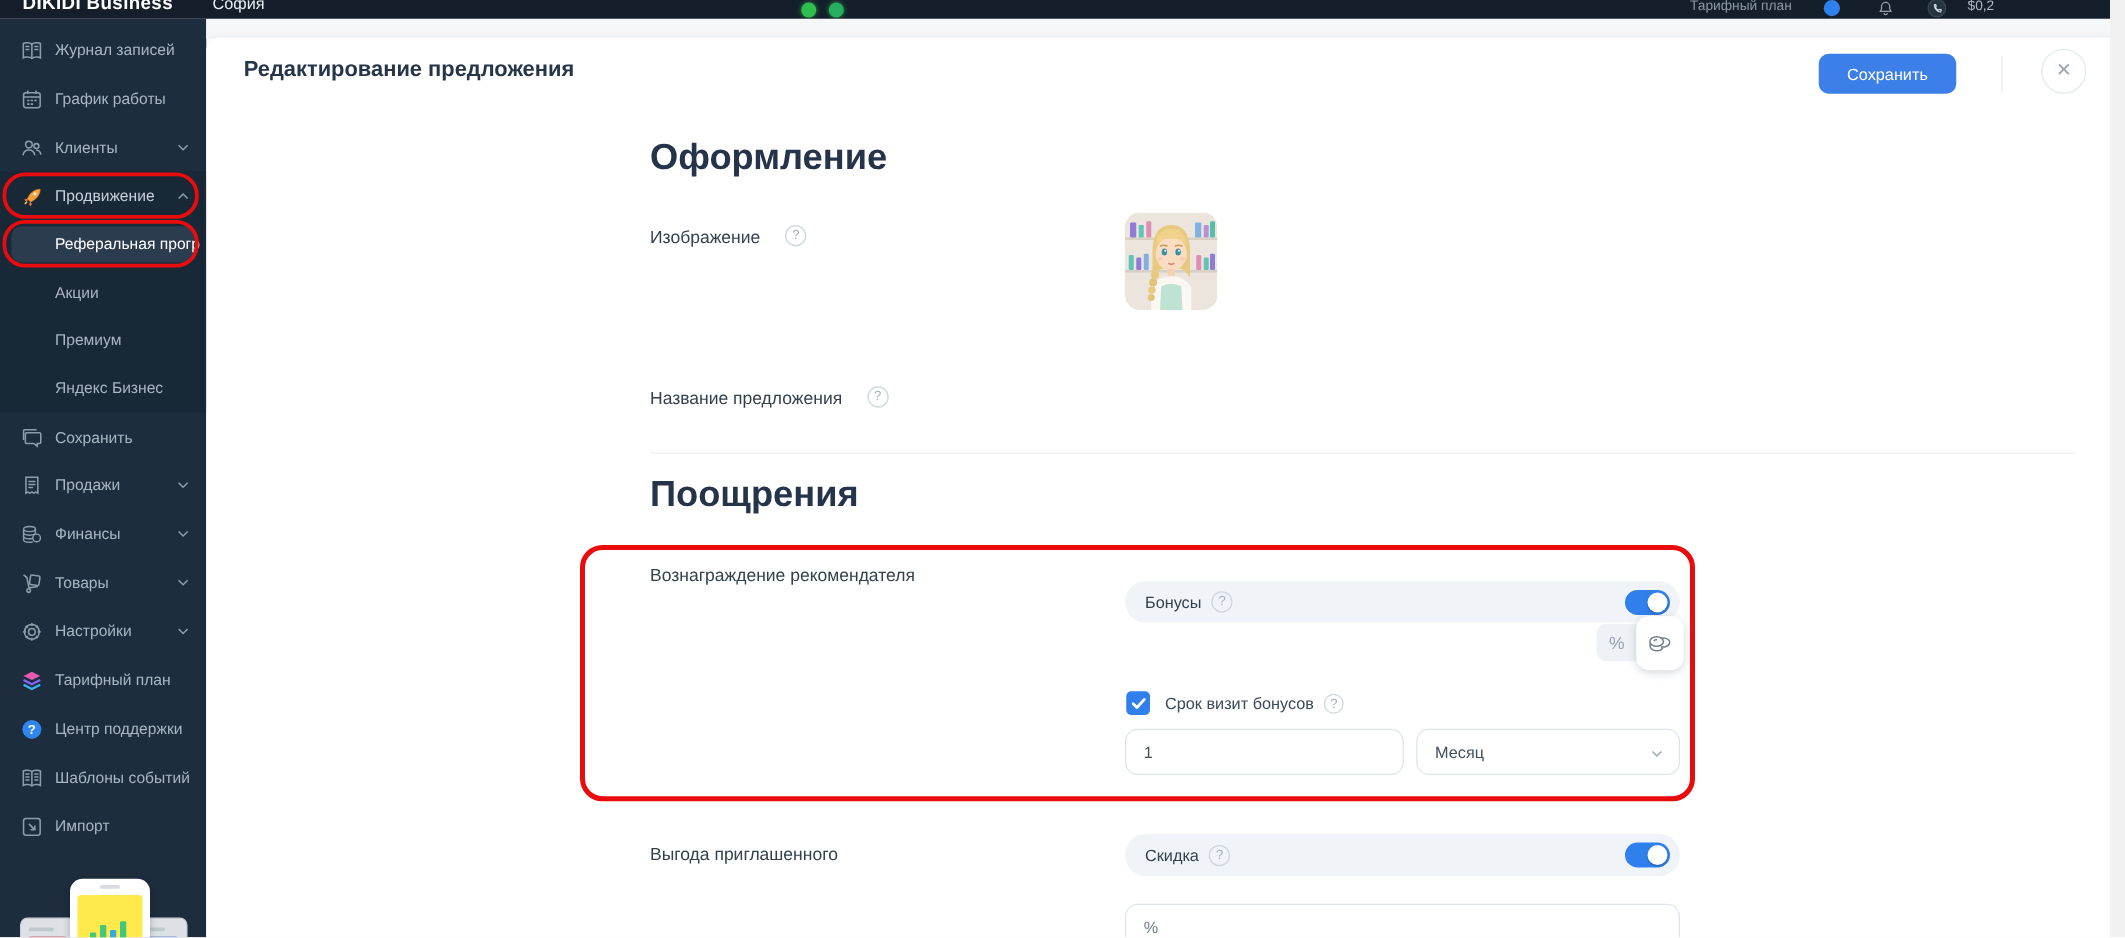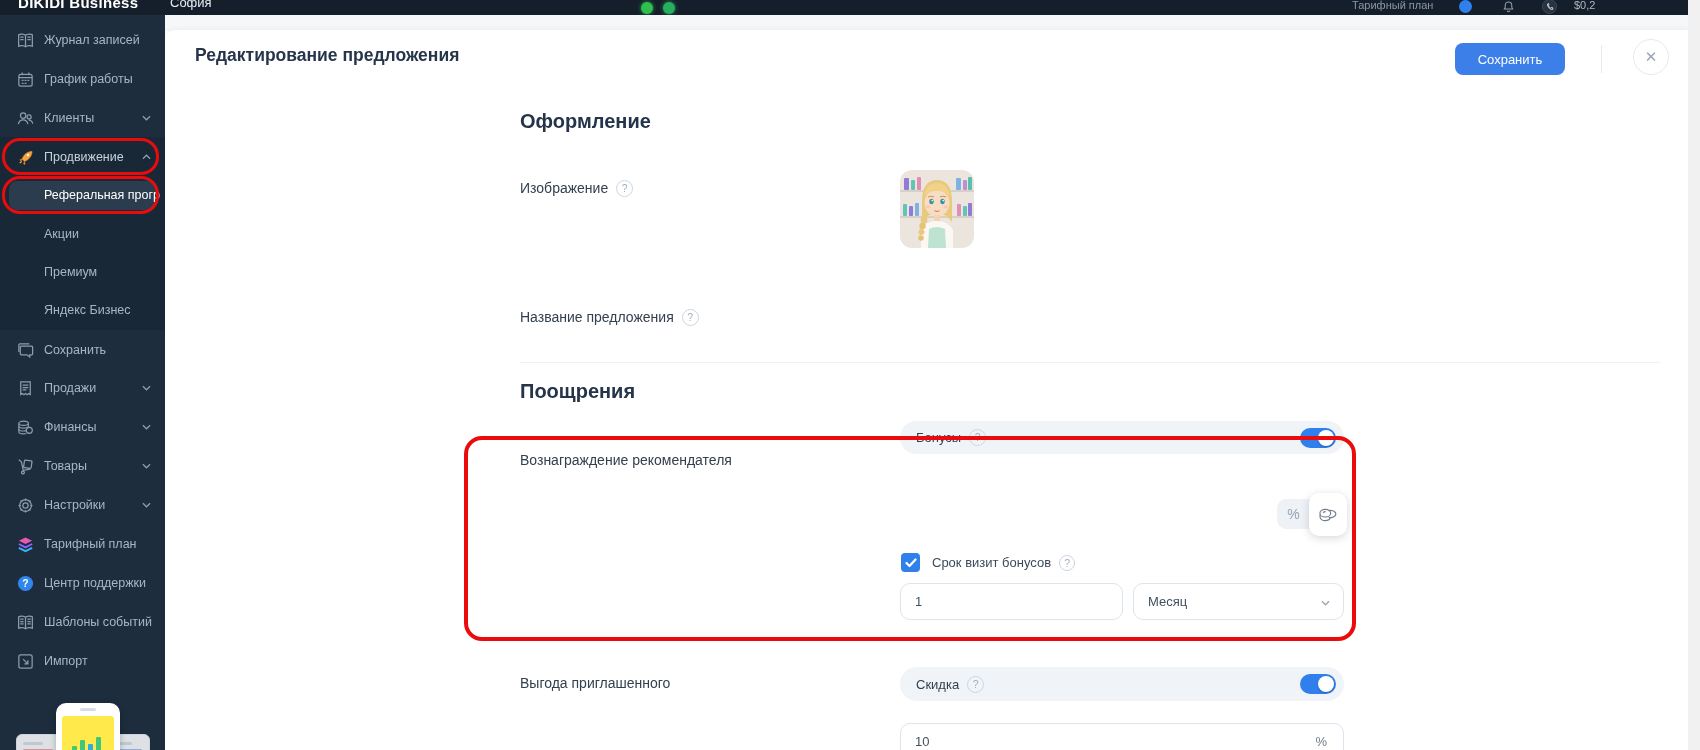--- a/index.html
+++ b/index.html
@@ -41,22 +41,22 @@
 
   
   .card-gap { position:absolute; left:165px; top:15px; width:1523px; height:16px; background:#f5f7f9; }
   .card { position:absolute; left:165px; top:30px; width:1523px; height:720px; background:#fff; border-top-left-radius:10px; box-shadow:0 0 6px rgba(20,40,70,.07); }
 
   .page-title { position:absolute; left:195px; top:45px; font-size:17.5px; font-weight:bold; color:#26354a; }
   .save-btn { position:absolute; left:1455px; top:43px; width:110px; height:32px; background:#3c7fe9; color:#fff; font-size:13px; border:none; border-radius:8px; cursor:pointer; font-family:"Liberation Sans",sans-serif; }
   .hdr-vdiv { position:absolute; left:1601px; top:45px; width:1px; height:28px; background:#e7ebf0; }
   .close-btn { position:absolute; left:1633px; top:39px; width:36px; height:36px; border-radius:50%; border:1px solid #e3eaf2; background:#fff; color:#98a4b0; font-size:15px; line-height:34px; text-align:center; cursor:pointer; }
 
-  .sec-h { position:absolute; left:520px; font-size:20px; font-weight:600; color:#25344a; }
-  .row-label { position:absolute; display:flex; gap:8px; font-size:14px; color:#33404e; }
+  .sec-h { position:absolute; left:520px; font-size:29px; font-weight:600; color:#25344a; }
+  .row-label { position:absolute; display:flex; align-items:center; gap:20px; font-size:14px; color:#33404e; }
   .help { width:17px; height:17px; border-radius:50%; border:1px solid #ccd6e1; color:#a3b0bd; font-size:10.5px; line-height:15px; text-align:center; flex:none; cursor:pointer; background:#fff; }
   .divider { position:absolute; left:520px; top:362px; width:1140px; height:1px; background:#eef1f5; }
 
   .txt-input { position:absolute; border:1px solid #dde4ec; border-radius:10px; background:#fff; font-size:13px; color:#42505e; padding:0 14px; font-family:"Liberation Sans",sans-serif; outline:none; }
 
   .pill { position:absolute; left:900px; width:444px; background:#f0f4f8; border-radius:17px; display:flex; align-items:center; padding:0 8px 0 16px; gap:8px; }
   .pill .ptxt { font-size:13px; color:#33414f; }
   .pill .help { background:transparent; }
   .toggle { margin-left:auto; width:36px; height:20px; border-radius:10px; background:#2f80ed; position:relative; flex:none; cursor:pointer; }
   .toggle .knob { position:absolute; right:2px; top:2px; width:16px; height:16px; border-radius:50%; background:#fff; box-shadow:0 1px 2px rgba(0,0,0,.25); }
@@ -381,21 +381,21 @@
   </div>
 
   <div class="divider"></div>
 
   <div class="sec-h" style="top:380px">Поощрения</div>
 
   <div class="row-label" style="left:520px; top:452px">
     <span>Вознаграждение рекомендателя</span>
   </div>
 
-  <div class="pill" style="top:421px; height:33px">
+  <div class="pill" style="top:465px; height:33px">
     <span class="ptxt">Бонусы</span>
     <span class="help">?</span>
     <span class="toggle">
         <span class="knob"></span>
       </span>
   </div>
 
 
   <div class="seg-wrap">
     <div class="seg-pct">%</div>
@@ -440,21 +440,20 @@
 
   <div class="pill" style="top:667px; height:34px">
     <span class="ptxt">Скидка</span>
     <span class="help">?</span>
     <span class="toggle">
         <span class="knob"></span>
       </span>
   </div>
 
   <div class="suffix-input">
-    <input value="10" style="">
     <span class="sfx">%</span>
   </div>
 
   <div class="scroll-track">
     
   </div>
 
 </div>
 
 </body></html>

